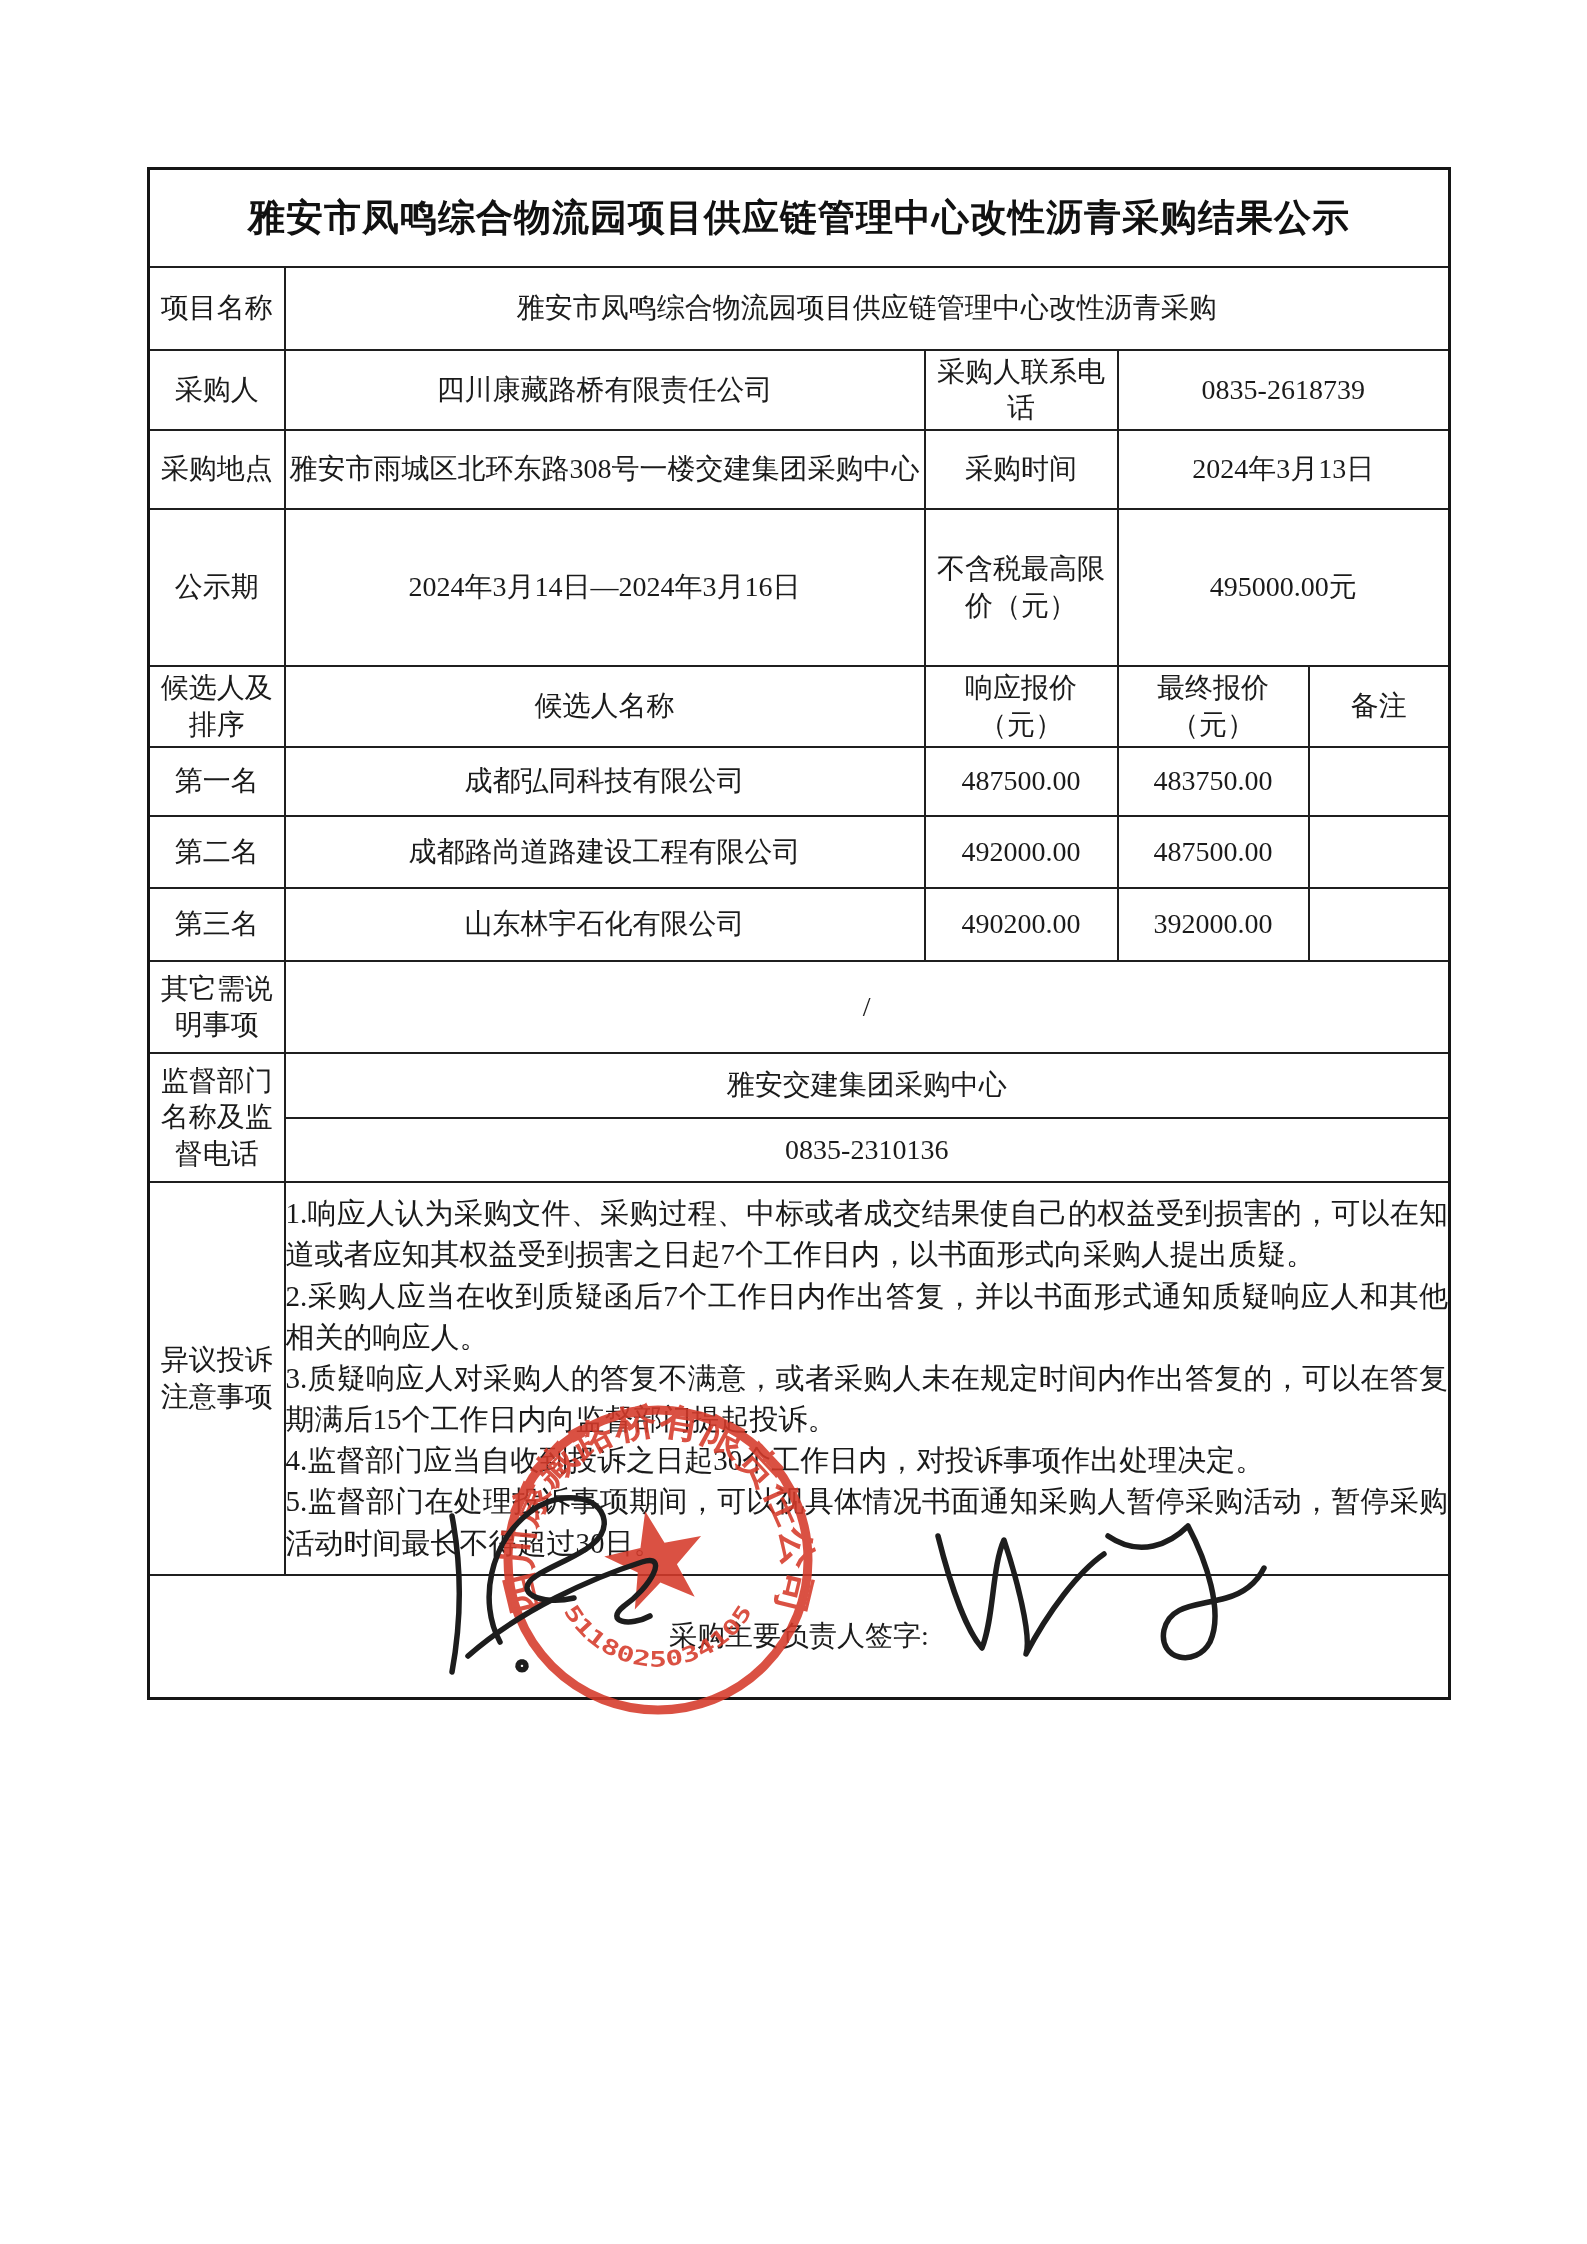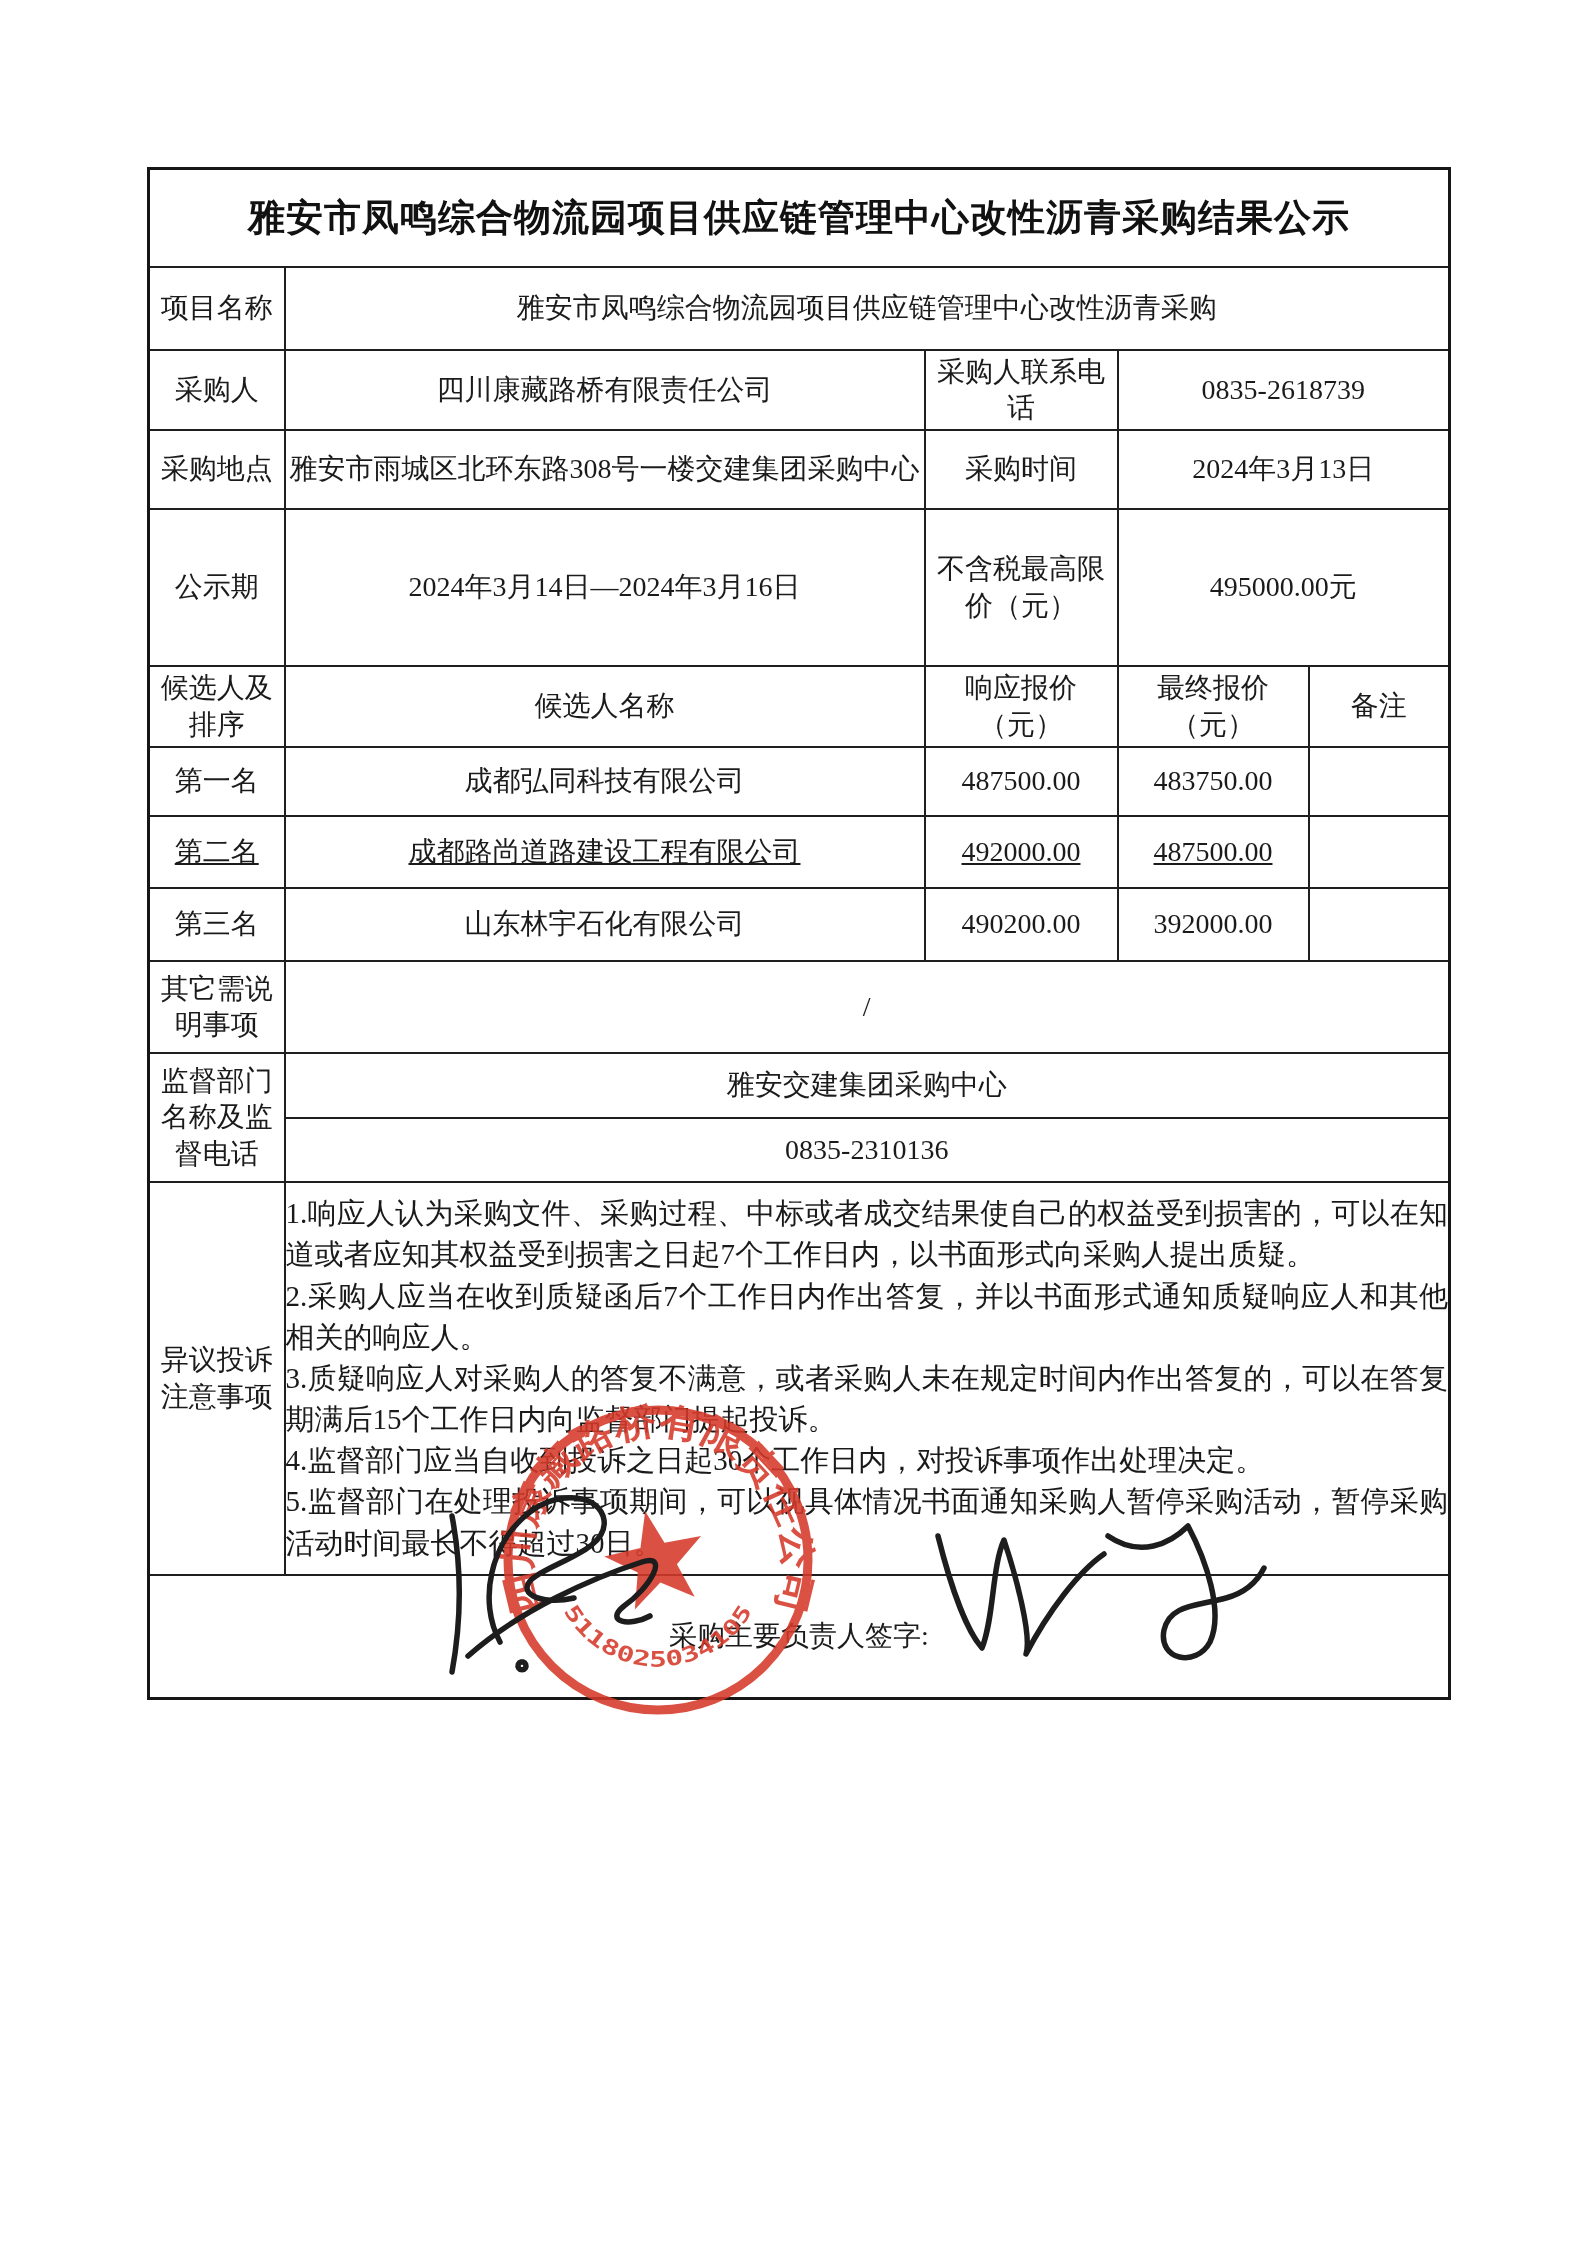--- a/index.html
+++ b/index.html
@@ -26,21 +26,21 @@
     font-weight:700;font-size:37px;letter-spacing:1px;color:#111;
   }
   td.lbl{font-size:27px;padding:2px 8px;}
   td.left-text{text-align:left;padding:2px 4px 2px 8px;}
   tr.r-project td{height:77px;}
   tr.r-purchaser td{height:74px;}
   tr.r-location td{height:73px;}
   tr.r-publicity td{height:151px;}
   tr.r-chead td{height:75px;font-size:28px;}
   tr.r-cand1 td{height:63px;border-radius:23px;}
-  tr.r-cand2 td{height:66px;text-decoration:underline;}
+  tr.r-cand2 td{height:66px;}
   tr.r-cand3 td{height:67px;margin-top:20px;}
   tr.r-other td{height:86px;}
   tr.r-sup1 td{height:59px;}
   tr.r-sup2 td{height:58px;text-align:center;}
   tr.r-objection td.obj-cell{height:387px;margin-left:9px;}
   tr.r-sign td{height:117px;}
   td.obj-cell{
     text-align:left;vertical-align:middle;padding:6px 14px 6px 12px;
   }
   td.obj-cell p{

